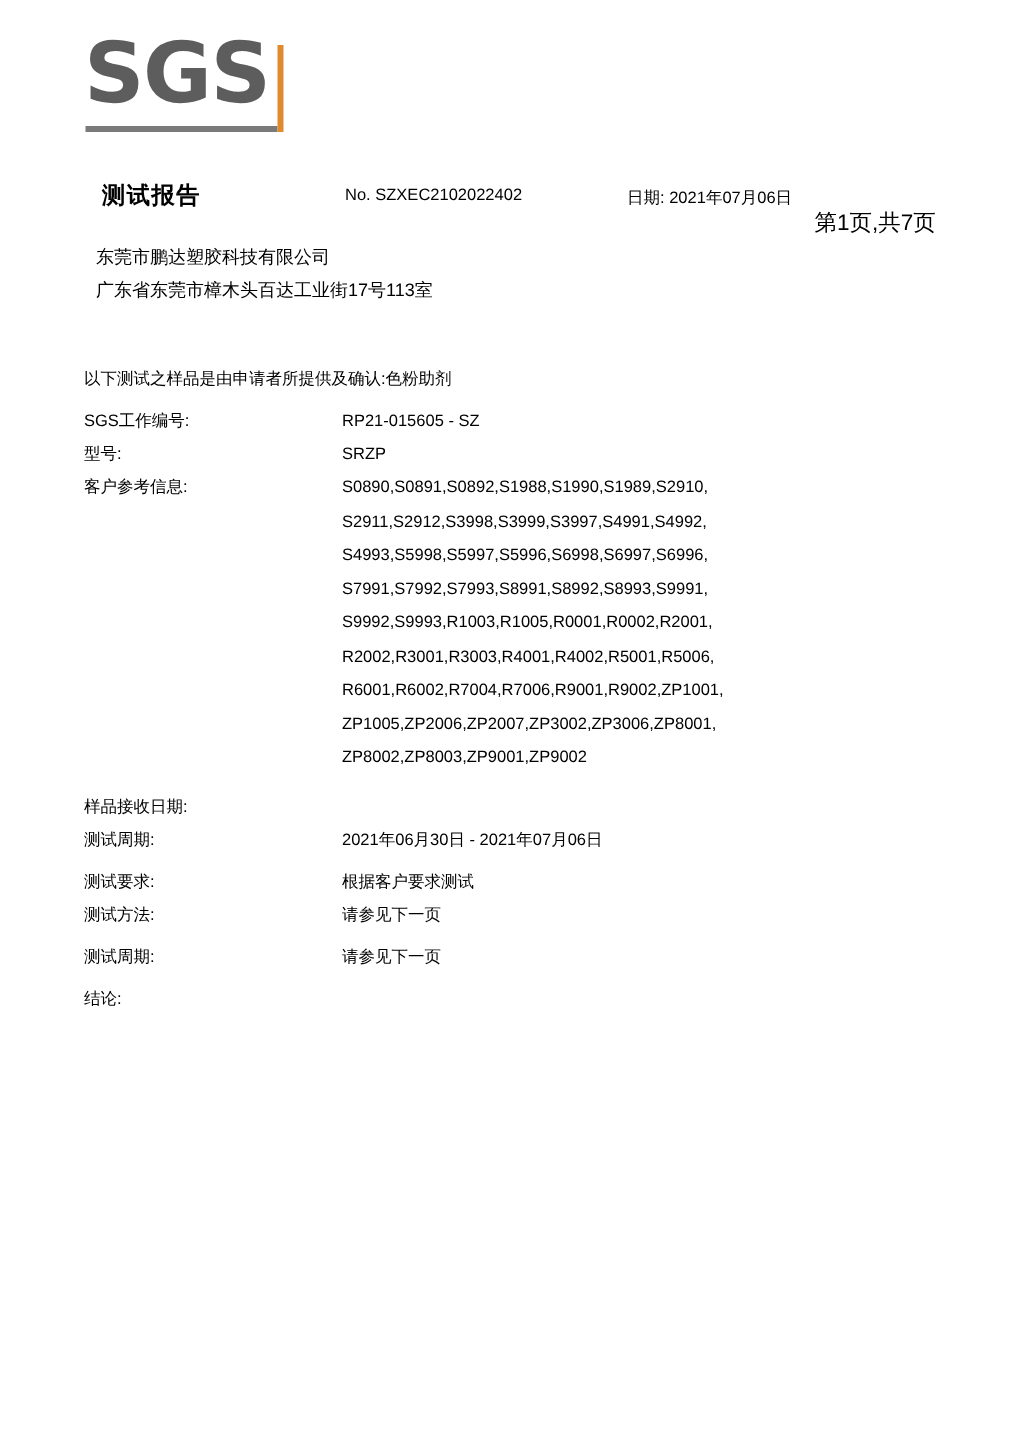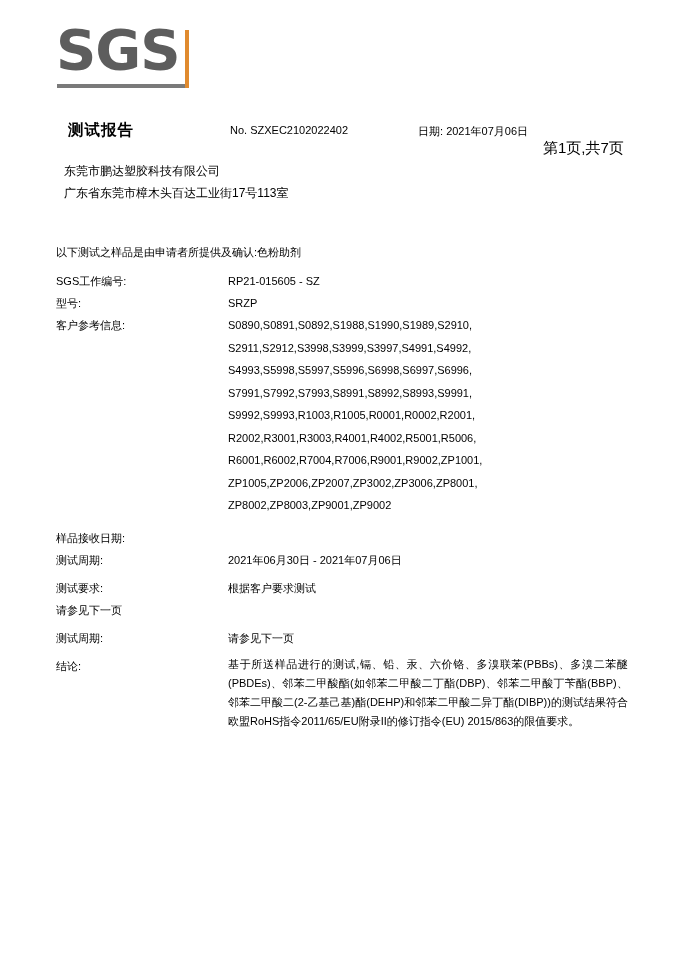--- a/index.html
+++ b/index.html
@@ -326,33 +326,33 @@
     </div>
 
     <div class="gap-6"></div>
 
     <div class="frow">
       <div class="flabel">测试要求:</div>
       <div class="fvalue">根据客户要求测试</div>
     </div>
 
     <div class="frow">
+      <div class="flabel">测试方法:</div>
       <div class="fvalue">请参见下一页</div>
     </div>
 
     <div class="gap-6"></div>
 
     <div class="frow">
       <div class="flabel">测试周期:</div>
       <div class="fvalue">请参见下一页</div>
     </div>
 
     <div class="frow conclusion-row">
       <div class="flabel">结论:</div>
-      <div class="conclusion-text">基于所送样品进行的测试,镉、铅、汞、六价铬、多溴联苯(PBBs)、多溴二苯醚(PBDEs)、邻苯二甲酸酯(如邻苯二甲酸二丁酯(DBP)、邻苯二甲酸丁苄酯(BBP)、邻苯二甲酸二(2-乙基己基)酯(DEHP)和邻苯二甲酸二异丁酯(DIBP))的测试结果符合欧盟RoHS指令2011/65/EU附录II的修订指令(EU) 2015/863的限值要求。</div>
     </div>
 
   </div>
 
   <div class="footer-rule"></div>
 
   <div class="footer">
 
     <div class="stamp">
       <div class="stamp-circle"></div>

